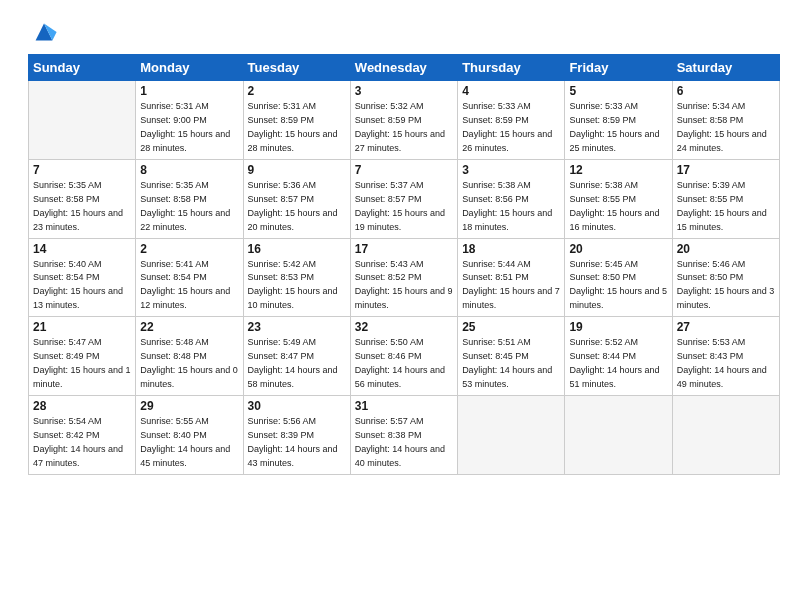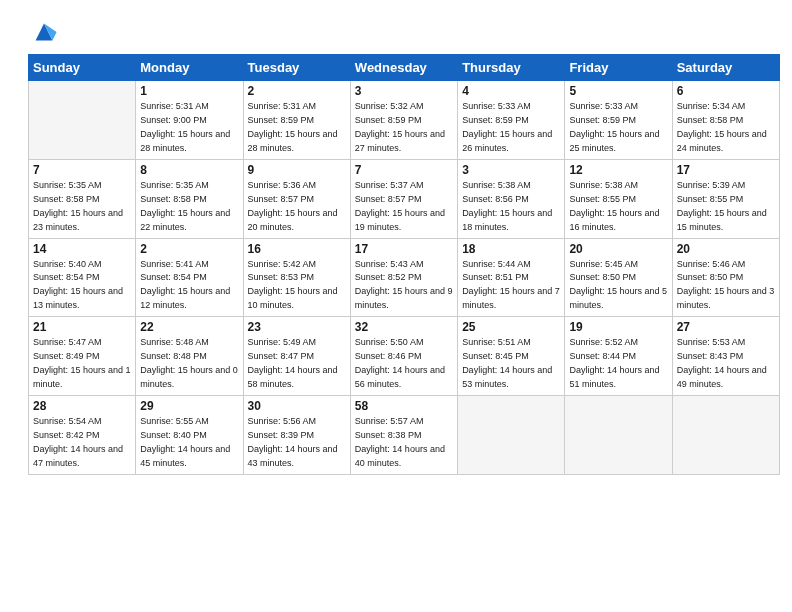--- a/index.html
+++ b/index.html
@@ -250,21 +250,21 @@
           </td>
           <td>
             <div class="day-number">29</div>
             <div class="sun-info">Sunrise: 5:55 AM<br>Sunset: 8:40 PM<br>Daylight: 14 hours and 45 minutes.</div>
           </td>
           <td>
             <div class="day-number">30</div>
             <div class="sun-info">Sunrise: 5:56 AM<br>Sunset: 8:39 PM<br>Daylight: 14 hours and 43 minutes.</div>
           </td>
           <td>
-            <div class="day-number">58</div>
+            <div class="day-number">31</div>
             <div class="sun-info">Sunrise: 5:57 AM<br>Sunset: 8:38 PM<br>Daylight: 14 hours and 40 minutes.</div>
           </td>
           <td class="empty"></td>
           <td class="empty"></td>
           <td class="empty"></td>
         </tr>
       </tbody>
   </table>
 </div>
 

